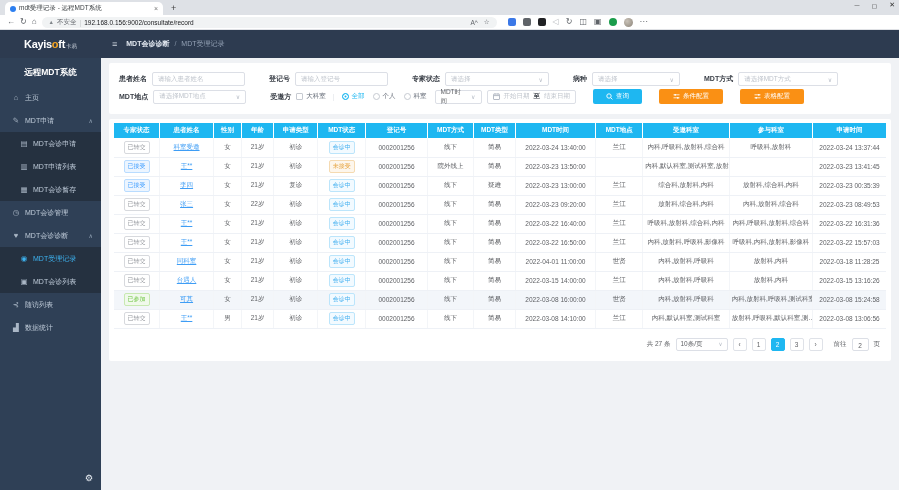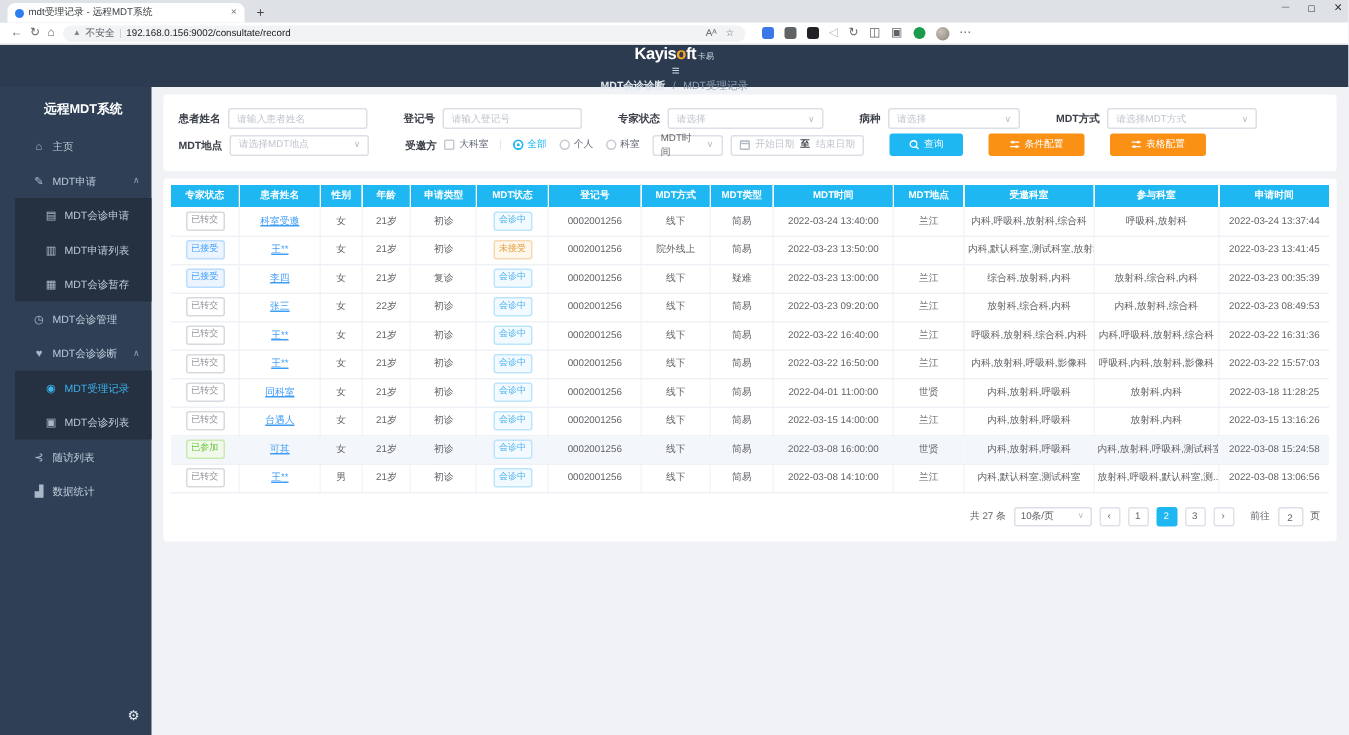--- a/index.html
+++ b/index.html
@@ -18,39 +18,39 @@
   .navico{color:#5f6368;font-size:8px;line-height:1;}
   .urlpill{width:455px;height:11px;background:#f1f3f4;border-radius:6px;display:flex;align-items:center;font-size:6.5px;color:#5f6368;padding:0 7px;gap:3px;}
   .urlpill .warn{font-size:5.5px;color:#80868b;}
   .urlpill .sep{color:#c6c8ca;}
   .urlpill .url{color:#202124;}
   .toolicons{display:flex;align-items:center;gap:7px;margin-left:6px;}
   .ext{width:8px;height:8px;border-radius:2px;display:inline-block;}
   .profile{width:9px;height:9px;border-radius:50%;background:radial-gradient(circle at 35% 35%,#c9c2b8,#8b8378);}
 
   
-  .appheader{height:28px;background:#2d3b50;display:flex;align-items:center;color:#fff;flex-direction:column;}
+  .appheader{height:28px;background:#2d3b50;display:flex;align-items:center;color:#fff;}
   .logozone{width:101px;display:flex;align-items:baseline;justify-content:center;gap:1px;}
   .logo{font-size:11px;font-weight:bold;letter-spacing:-.3px;}
   .logo i{font-style:normal;color:#f6a623;}
   .logosub{font-size:5.5px;color:#cfd6df;}
   .collapse-ic{color:#cfd6df;font-size:9px;margin:0 9px 0 11px;}
   .crumb{font-size:7px;}
   .crumb .p1{color:#e3e9f1;font-weight:bold;}
   .crumb .sl{color:#8795a9;margin:0 3px;}
   .crumb .p2{color:#93a1b5;}
   .hdr-right{margin-left:auto;display:flex;align-items:center;gap:8px;padding-right:10px;}
   .sysdoc{color:#7fb0da;font-size:6.5px;display:flex;align-items:center;gap:2px;}
   .hosp{font-size:7.5px;color:#f2f5f9;}
   .role{font-size:6.5px;color:#97a8be;}
   .avatar{width:16px;height:16px;border-radius:50%;background:radial-gradient(circle at 40% 30%,#a78b72 0 35%,#51442f 36% 60%,#2c3442 61%);border:1px solid #46556b;}
 
   
   .app{display:flex;height:432px;}
-  .sidebar{width:101px;background:#2f4056;display:flex;flex-direction:column;position:relative;flex:0 0 auto;padding-left:10px;}
+  .sidebar{width:101px;background:#2f4056;display:flex;flex-direction:column;position:relative;flex:0 0 auto;}
   .sb-title{color:#fff;font-weight:bold;font-size:8.5px;text-align:center;padding:9px 0 7px;}
   .menu-item{height:23px;display:flex;align-items:center;gap:5px;padding:0 0 0 12px;color:#bfcbd9;font-size:7px;cursor:pointer;}
   .menu-item .mi{width:8px;text-align:center;font-size:7.5px;color:#aab7c6;flex:0 0 auto;}
   .menu-item .caret{margin-left:auto;margin-right:8px;font-size:6px;color:#8fa0b3;}
   .submenu{background:#253140;}
   .submenu .menu-item{padding-left:20px;}
   .menu-item.active{color:#3db3f0;}
   .menu-item.active .mi{color:#3db3f0;}
   .sb-gear{position:absolute;bottom:7px;right:8px;color:#e8edf3;font-size:9px;}
 

